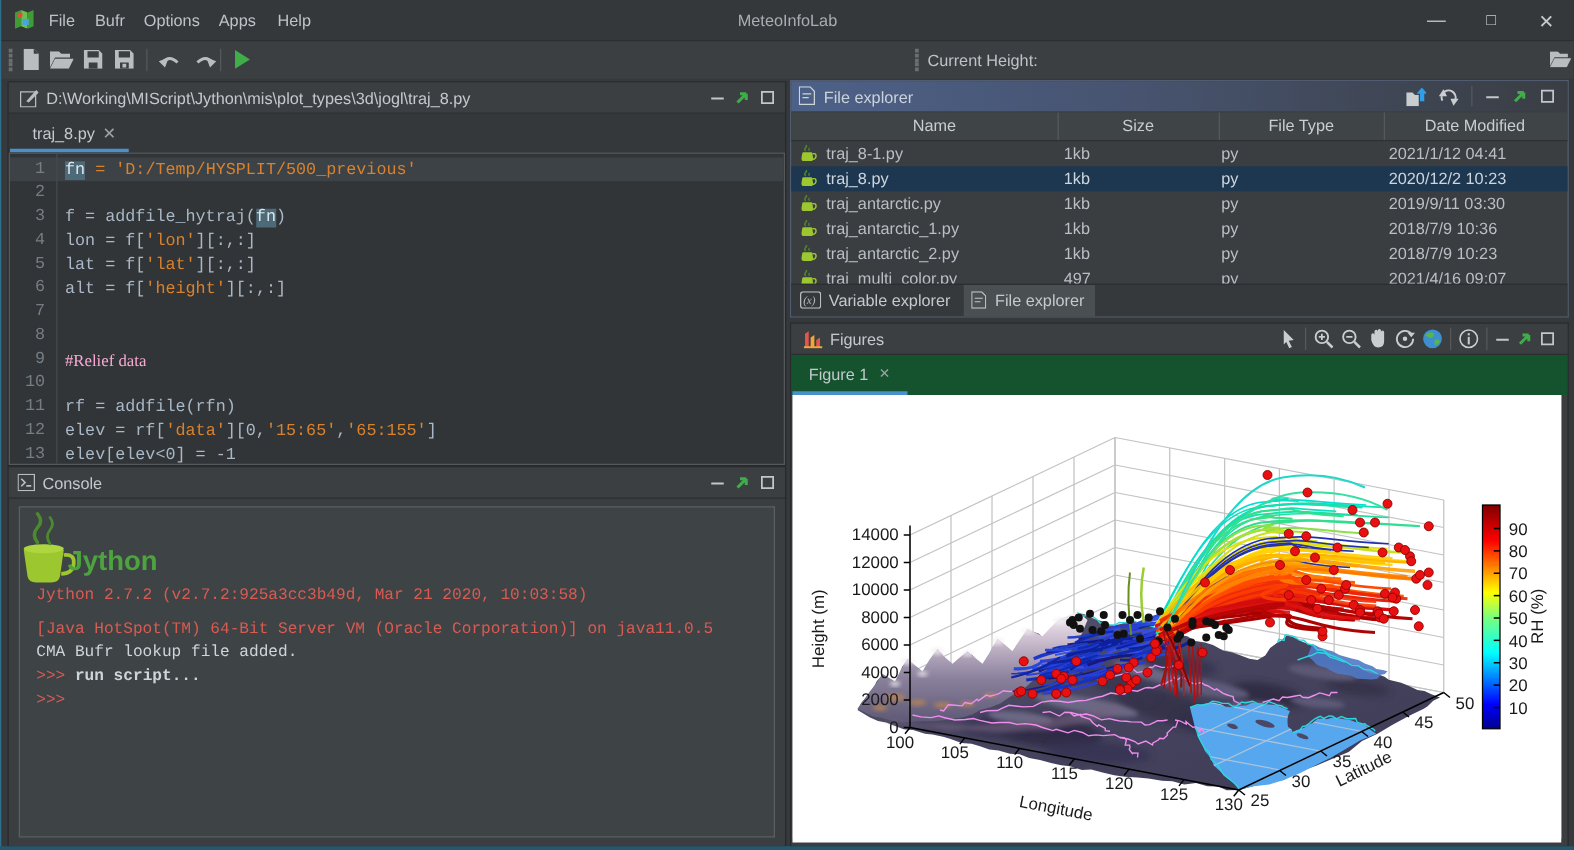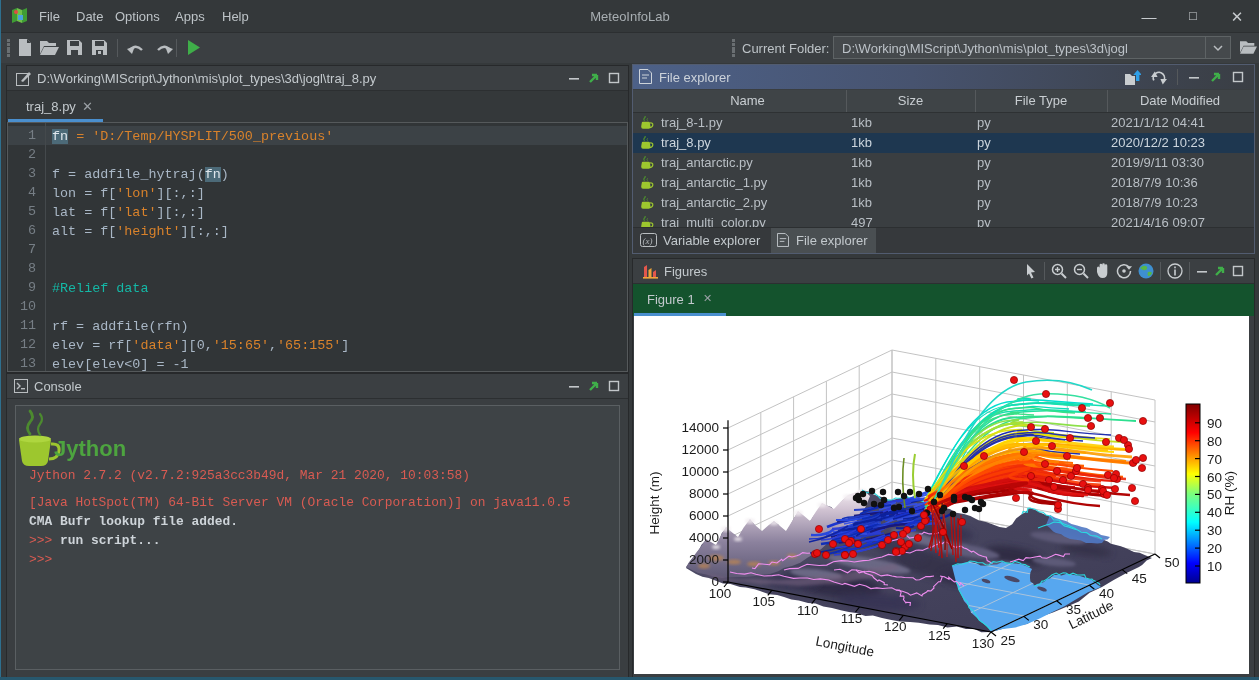--- a/index.html
+++ b/index.html
@@ -28,29 +28,29 @@
   #editor{left:6px;top:65px;width:621px;height:306px;}
   #edTabs{position:absolute;left:0;top:25px;right:0;height:31px;background:#34383a;border-bottom:1px solid #2a2d2f;}
   .tabtxt{position:absolute;top:8px;color:#c3c9cd;font-size:13px;}
   #edUnderline{position:absolute;left:1px;top:53px;width:95px;height:3px;background:#4a8fce;}
   #figUnderline{position:absolute;left:1px;top:54px;width:92px;height:3px;background:#4a8fce;}
   #code{position:absolute;left:0px;top:56px;right:0px;bottom:0px;border:1px solid #55595b;background:#313537;font-family:"Liberation Mono",monospace;font-size:13.4px;line-height:19px;overflow:hidden;}
   #gutter{position:absolute;left:0;top:0;width:37px;bottom:0;border-right:1px solid #44494c;color:#767e85;text-align:right;}
   #gutter div{padding-right:9px;}
   .cl{position:absolute;left:44px;white-space:pre;color:#a9b7c6;}
   .str{color:#d9822b;}
-  .com{color:#14b8a6;}
+  .com{color:#f9a8d4;font-family:Liberation Serif, serif;}
   .sel{background:#4c6a78;color:#dfe6ec;}
   #curline{position:absolute;left:0;right:0;top:3px;height:19px;background:#3c4246;}
   
   #console{left:6px;top:373px;width:621px;height:303px;}
   #conInner{position:absolute;left:8px;top:31px;right:8px;bottom:7px;background:#3e4346;border:1px solid #5a5f62;font-family:"Liberation Mono",monospace;font-size:12.9px;line-height:19.3px;padding-left:28px;}
   .conline{position:absolute;left:13px;white-space:pre;}
   .red{color:#d95b52;}
-  .wht{color:#ced4d9;font-weight:bold;}
+  .wht{color:#ced4d9;}
   
   #fileexp{left:632px;top:64px;width:621px;height:188px;border-color:#525c70;}
   #feTitle{position:absolute;left:0;top:0;right:0;height:24px;background:linear-gradient(to right,#4d6188 0%,#47536f 45%,#3d434e 85%,#3a3e44 100%);}
   #feHead{position:absolute;left:0;top:25px;right:0;height:22px;background:#3f4447;border-bottom:1px solid #2e3133;color:#c9ced2;font-size:13px;}
   .fehcell{position:absolute;top:3px;text-align:center;}
   .fehsep{position:absolute;top:0;width:1px;height:22px;background:#55595c;}
   .ferow{position:absolute;left:0;right:0;height:20px;color:#b9bfc5;font-size:13px;}
   .ferow.selected{background:#1e3750;color:#cdd6de;}
   .fecell{position:absolute;top:2px;}
   #feTabs{position:absolute;left:0;right:0;bottom:0;height:25px;background:#36393c;border-top:1px solid #2c2f31;}
@@ -67,21 +67,21 @@
 <div class="abs" id="bottomedge"></div>
 <div class="abs" id="menubar">
   <svg class="abs" style="left:11px;top:8px" width="15" height="15" viewBox="0 0 15 15">
     <polygon points="0,2 5,0 5,13 0,15" fill="#3f9c35"></polygon>
     <polygon points="5,0 10,2 10,15 5,13" fill="#6fc04a"></polygon>
     <polygon points="10,2 15,0 15,13 10,15" fill="#3f9c35"></polygon>
     <circle cx="4" cy="4" r="2" fill="#e14b44"></circle>
     <rect x="6" y="7" width="5" height="5" fill="#4aa3df"></rect>
   </svg>
   <span class="menuitem" style="left:38px">File</span>
-  <span class="menuitem" style="left:75px">Date</span>
+  <span class="menuitem" style="left:75px">Bufr</span>
   <span class="menuitem" style="left:114px">Options</span>
   <span class="menuitem" style="left:174px">Apps</span>
   <span class="menuitem" style="left:221px">Help</span>
   <span id="apptitle">MeteoInfoLab</span>
   <span class="winbtn" style="left:1133px">—</span>
   <span class="winbtn" style="left:1177px;font-size:13px">□</span>
   <span class="winbtn" style="left:1221px">✕</span>
 </div>
 <div class="abs" id="toolbar">
   <div class="grip" style="left:6px;top:6px;height:18px">
@@ -123,28 +123,21 @@
   <svg class="abs" style="left:187px;top:7px" width="12" height="15" viewBox="0 0 12 15">
     <polygon points="0,0 12,7.5 0,15" fill="#3fae49"></polygon>
   </svg>
   <div class="grip" style="left:731px;top:6px;height:18px">
       <i></i>
       <i></i>
       <i></i>
       <i></i>
       <i></i>
     </div>
-  <span id="cfLabel">Current Folder:</span>
-  <div id="combo">D:\Working\MIScript\Jython\mis\plot_types\3d\jogl
-    <div id="comboArrow">
-        <svg width="24" height="21">
-          <path d="M8 9 L12 13 L16 9" fill="none" stroke="#b9bdc0" stroke-width="1.5"></path>
-        </svg>
-      </div>
-  </div>
+  <span id="cfLabel">Current Height:</span>
   <svg class="abs" style="left:1239px;top:8px" width="17" height="13" viewBox="0 0 19 14">
     <path d="M0 0 L7 0 L9 2 L16 2 L16 5 L4 5 L0 13 Z" fill="#b9bdc0"></path>
     <path d="M4 6 L19 6 L15 14 L0 14 Z" fill="#b9bdc0"></path>
   </svg>
 </div>
 
 <div class="panel" id="editor">
   <div class="ptitle">
     <svg class="abs" style="left:9px;top:5px" width="15" height="15" viewBox="0 0 15 15">
       <rect x="0.5" y="2.5" width="12" height="12" fill="none" stroke="#b9bdc0"></rect>

